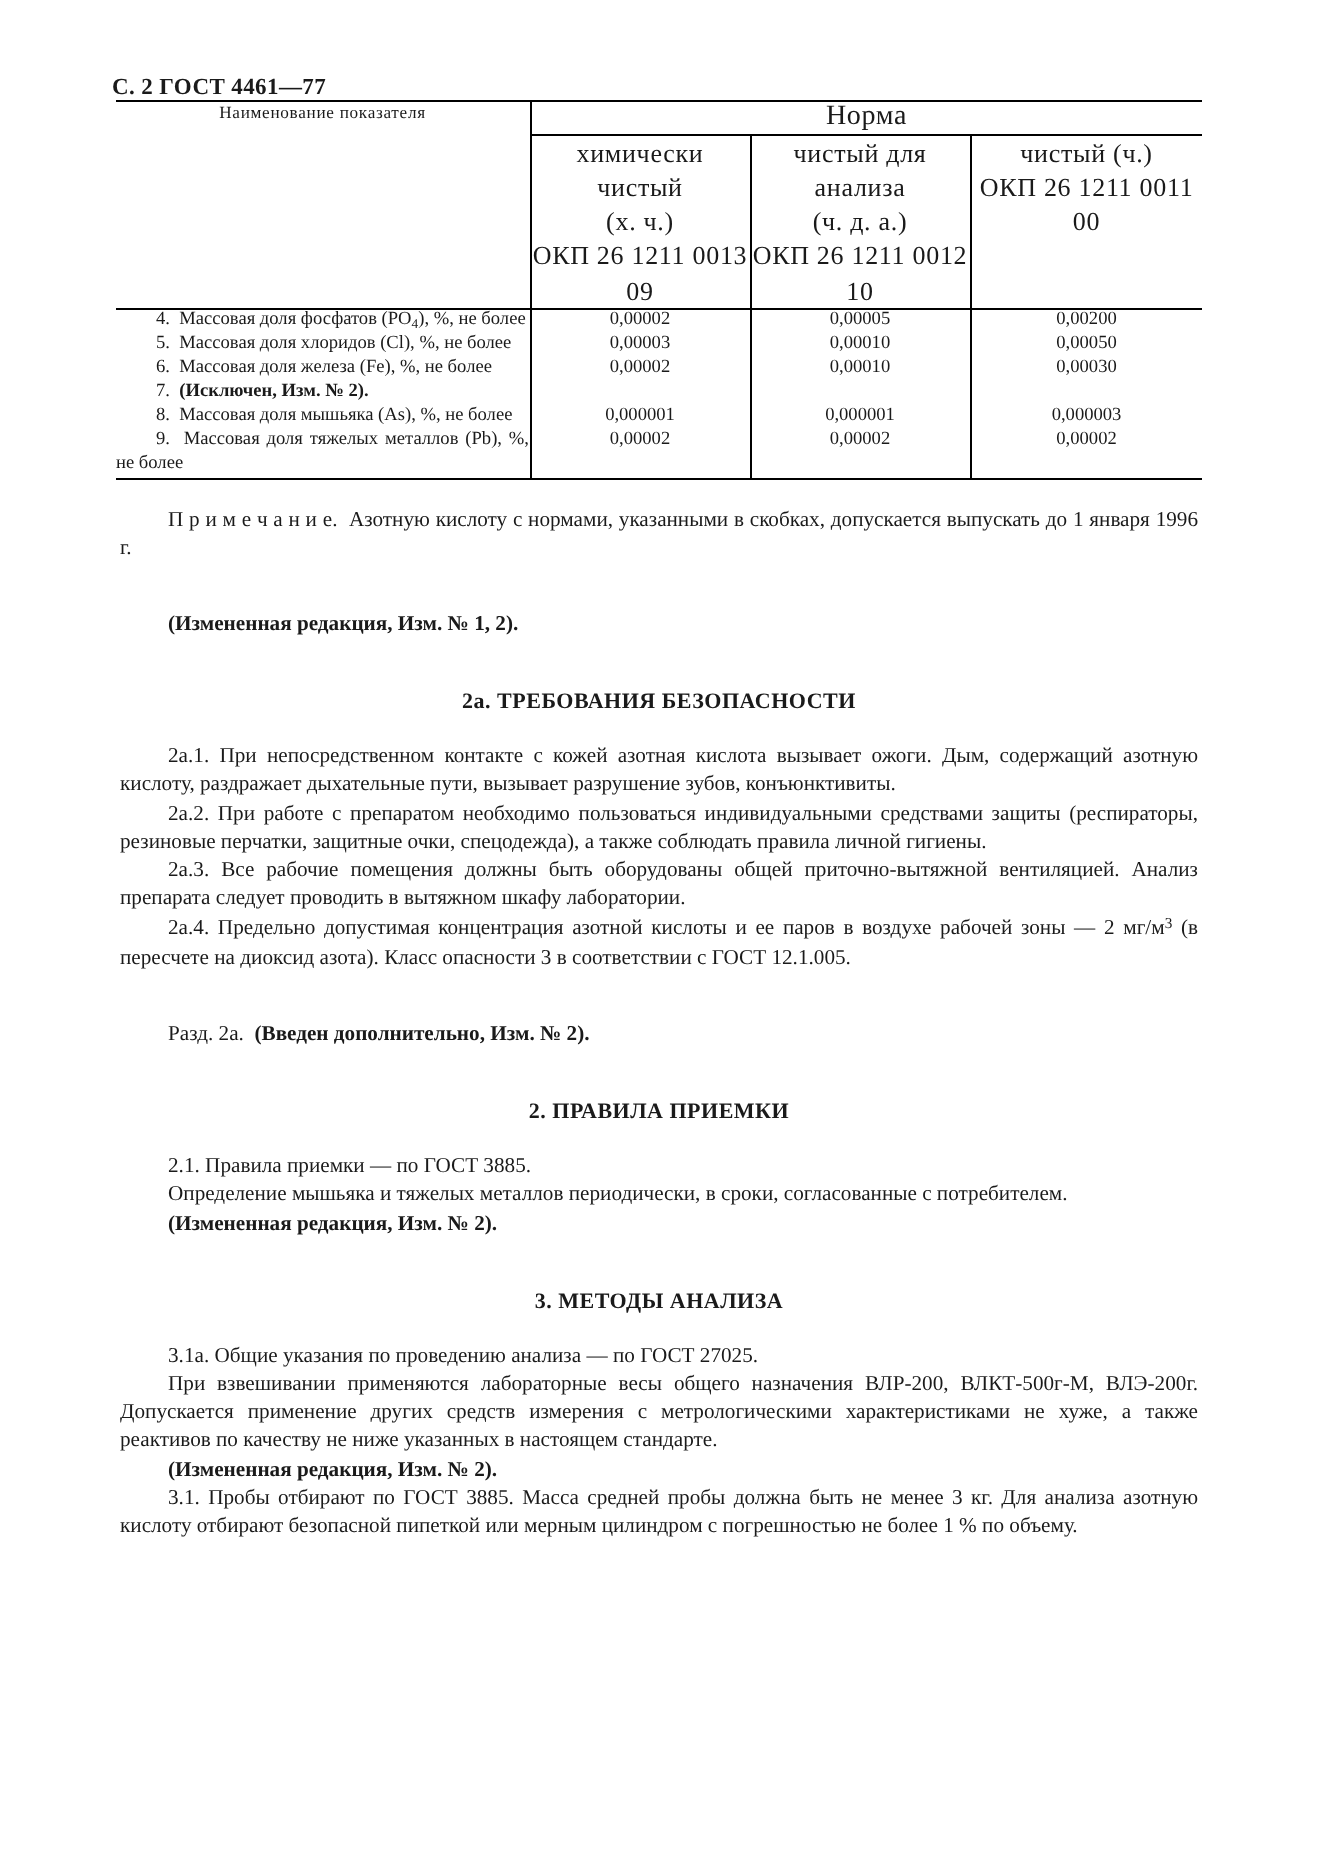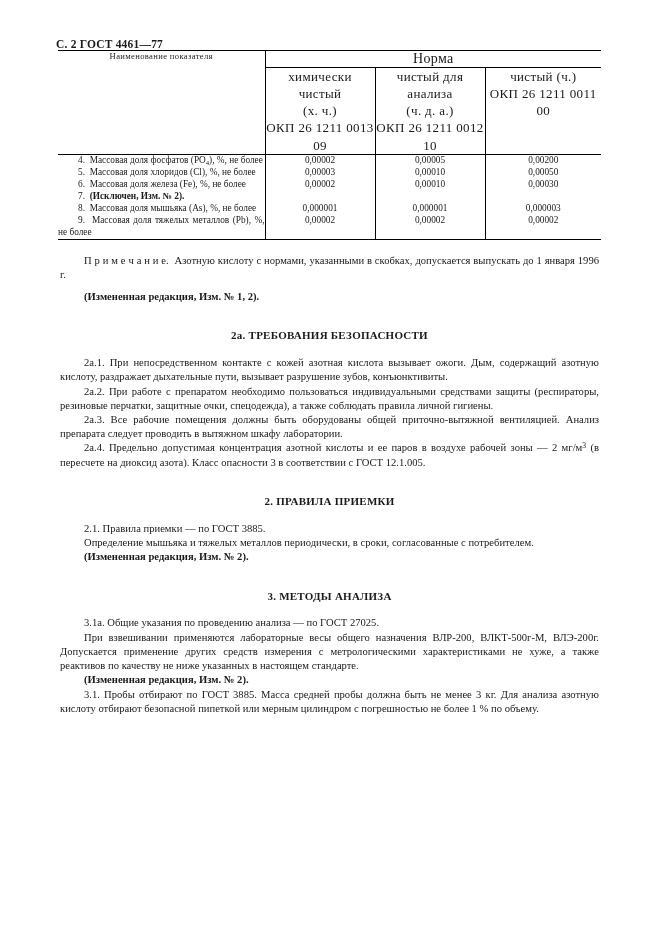--- a/index.html
+++ b/index.html
@@ -108,21 +108,21 @@
     margin: 14px 24px 0 22px;
     font-size: 10.6px;
     line-height: 1.345;
     text-align: justify;
     text-justify: inter-word;
   }
   .para {
     margin: 0;
     text-indent: 24px;
   }
-  .gap-sm { margin-top: 8px; }
+  .gap-sm { margin-top: 24px; }
   .gap-md { margin-top: 11px; }
   .section-head {
     text-align: center;
     font-weight: bold;
     font-size: 11px;
     letter-spacing: 0.25px;
     margin: 24px 0 13px 0;
   }
 </style>
 </head>
@@ -229,20 +229,24 @@
 
     <div class="section-head">2a.  ТРЕБОВАНИЯ БЕЗОПАСНОСТИ</div>
 
     <p class="para">2a.1.  При непосредственном контакте с кожей азотная кислота вызывает ожоги. Дым, содержащий азотную кислоту, раздражает дыхательные пути, вызывает разрушение зубов, конъюнктивиты.</p>
     <p class="para">2a.2.  При работе с препаратом необходимо пользоваться индивидуальными средствами защиты (респираторы, резиновые перчатки, защитные очки, спецодежда), а также соблюдать правила личной гигиены.</p>
     <p class="para">2a.3.  Все рабочие помещения должны быть оборудованы общей приточно-вытяжной вентиляцией. Анализ препарата следует проводить в вытяжном шкафу лаборатории.</p>
     <p class="para">
       <span>2a.4.  Предельно допустимая концентрация азотной кислоты и ее паров в воздухе рабочей зоны — 2 мг/м</span><sup>3</sup><span> (в пересчете на диоксид азота). Класс опасности 3 в соответствии с ГОСТ 12.1.005.</span>
     </p>
 
+    <p class="para gap-sm">
+      <span>Разд. 2а.</span>&nbsp;
+      <span class="bold">(Введен дополнительно, Изм. № 2).</span>
+    </p>
 
     <div class="section-head">2.  ПРАВИЛА ПРИЕМКИ</div>
 
     <p class="para">2.1.  Правила приемки — по ГОСТ 3885.</p>
     <p class="para">Определение мышьяка и тяжелых металлов периодически, в сроки, согласованные с потребителем.</p>
     <p class="para bold">(Измененная редакция, Изм. № 2).</p>
 
     <div class="section-head">3.  МЕТОДЫ АНАЛИЗА</div>
 
     <p class="para">3.1a.  Общие указания по проведению анализа — по ГОСТ 27025.</p>

